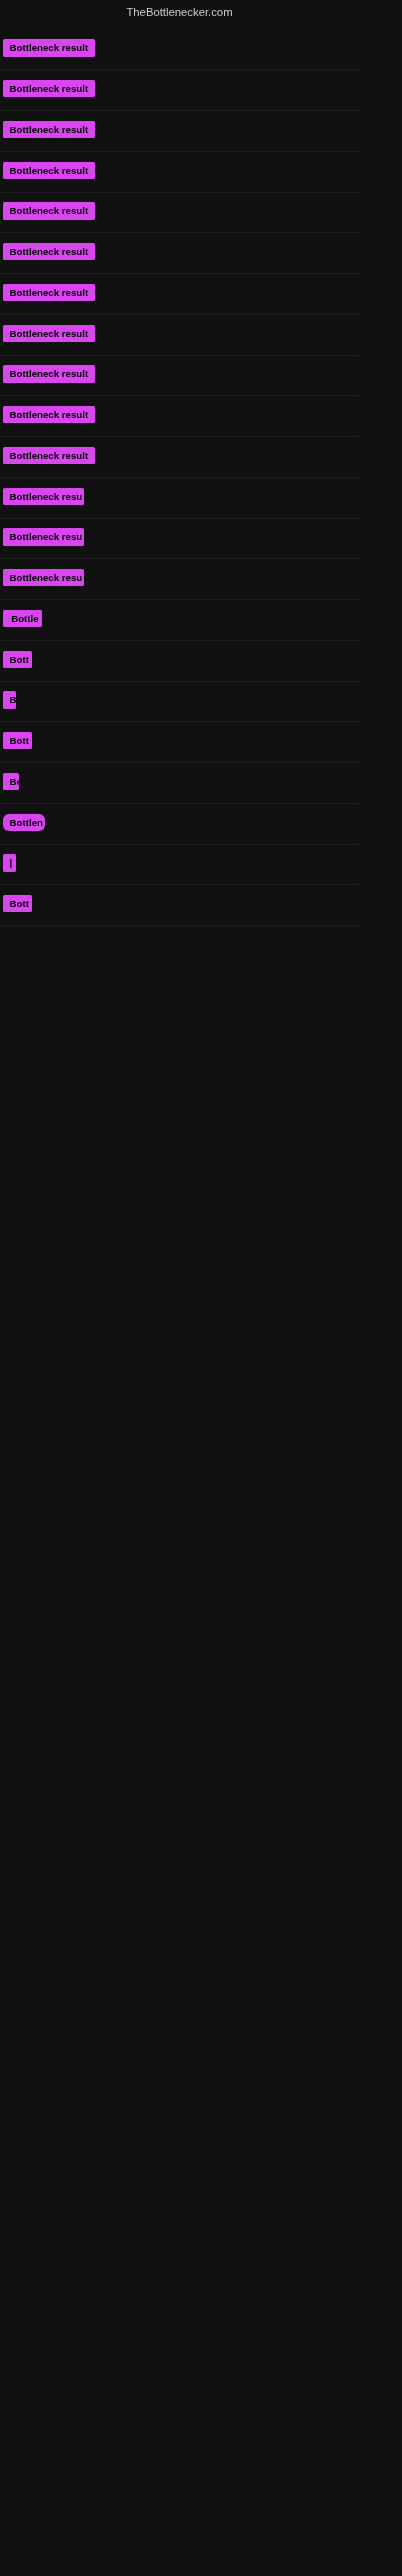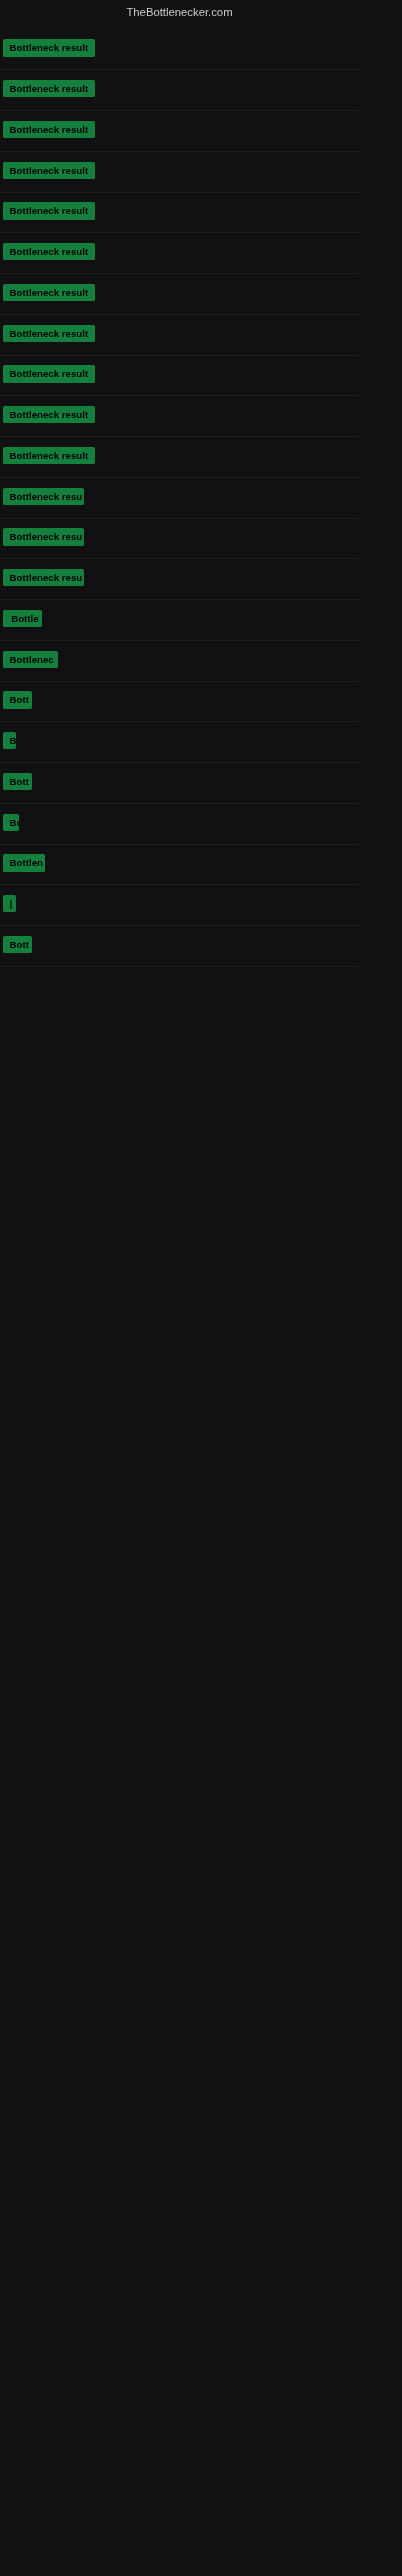--- a/index.html
+++ b/index.html
@@ -19,21 +19,21 @@
     .site-title {
       text-align: center;
       color: #cccccc;
       font-size: 11.3px;
       padding: 6.4px 0 3.2px 0;
       font-weight: normal;
     }
 
     .bottleneck-label {
       display: inline-block;
-      background-color: #15803d;
+      background-color: #d946ef;
       color: #000000;
       font-size: 9.7px;
       font-weight: bold;
       padding: 3.2px 6.4px;
       border-radius: 1.6px;
       white-space: nowrap;
       overflow: hidden;
     }
   </style>
 </head>
@@ -54,24 +54,23 @@
       <div style="padding: 9.7px 3.2px; border-bottom: 0.8px solid rgb(30, 30, 30);"><span class="bottleneck-label" style="max-width: 93px; overflow: hidden;">Bottleneck result</span></div>
       <div style="padding: 9.7px 3.2px; border-bottom: 0.8px solid rgb(30, 30, 30);"><span class="bottleneck-label" style="max-width: 93px; overflow: hidden;">Bottleneck result</span></div>
       <div style="padding: 9.7px 3.2px; border-bottom: 0.8px solid rgb(30, 30, 30);"><span class="bottleneck-label" style="max-width: 93px; overflow: hidden;">Bottleneck result</span></div>
       <div style="padding: 9.7px 3.2px; border-bottom: 0.8px solid rgb(30, 30, 30);"><span class="bottleneck-label" style="max-width: 93px; overflow: hidden;">Bottleneck result</span></div>
       <div style="padding: 9.7px 3.2px; border-bottom: 0.8px solid rgb(30, 30, 30);"><span class="bottleneck-label" style="max-width: 93px; overflow: hidden;">Bottleneck result</span></div>
       <div style="padding: 9.7px 3.2px; border-bottom: 0.8px solid rgb(30, 30, 30);"><span class="bottleneck-label" style="max-width: 93px; overflow: hidden;">Bottleneck result</span></div>
       <div style="padding: 9.7px 3.2px; border-bottom: 0.8px solid rgb(30, 30, 30);"><span class="bottleneck-label" style="max-width: 81px; overflow: hidden;">Bottleneck resu</span></div>
       <div style="padding: 9.7px 3.2px; border-bottom: 0.8px solid rgb(30, 30, 30);"><span class="bottleneck-label" style="max-width: 81px; overflow: hidden;">Bottleneck resu</span></div>
       <div style="padding: 9.7px 3.2px; border-bottom: 0.8px solid rgb(30, 30, 30);"><span class="bottleneck-label" style="max-width: 81px; overflow: hidden;">Bottleneck resu</span></div>
       <div style="padding: 9.7px 3.2px; border-bottom: 0.8px solid rgb(30, 30, 30);"><span class="bottleneck-label" style="max-width: 39px; overflow: hidden; padding-left: 8px;">Bottle</span></div>
-      <div style="padding: 9.7px 3.2px; border-bottom: 0.8px solid rgb(30, 30, 30);"><span class="bottleneck-label" style="max-width: 55px; overflow: hidden;">Bottlenec</span></div>
       <div style="padding: 9.7px 3.2px; border-bottom: 0.8px solid rgb(30, 30, 30);"><span class="bottleneck-label" style="max-width: 29px; overflow: hidden;">Bott</span></div>
       <div style="padding: 9.7px 3.2px; border-bottom: 0.8px solid rgb(30, 30, 30);"><span class="bottleneck-label" style="max-width: 11.3px; overflow: hidden;">B</span></div>
       <div style="padding: 9.7px 3.2px; border-bottom: 0.8px solid rgb(30, 30, 30);"><span class="bottleneck-label" style="max-width: 29px; overflow: hidden;">Bott</span></div>
       <div style="padding: 9.7px 3.2px; border-bottom: 0.8px solid rgb(30, 30, 30);"><span class="bottleneck-label" style="max-width: 16px; overflow: hidden;">Bo</span></div>
-      <div style="padding: 9.7px 3.2px; border-bottom: 0.8px solid rgb(30, 30, 30);"><span class="bottleneck-label" style="max-width: 42px; overflow: hidden;">Bottlen</span></div>
+      <div style="padding: 9.7px 3.2px; border-bottom: 0.8px solid rgb(30, 30, 30);"><span class="bottleneck-label" style="max-width: 42px; overflow: hidden; border-radius: 6px;">Bottlen</span></div>
       <div style="padding: 9.7px 3.2px; border-bottom: 0.8px solid rgb(30, 30, 30);"><span class="bottleneck-label" style="max-width: 6.4px; overflow: hidden;">|</span></div>
       <div style="padding: 9.7px 3.2px; border-bottom: 0.8px solid rgb(30, 30, 30);"><span class="bottleneck-label" style="max-width: 29px; overflow: hidden;">Bott</span></div>
     </div>
 
 </div>
 
 
 </body></html>

